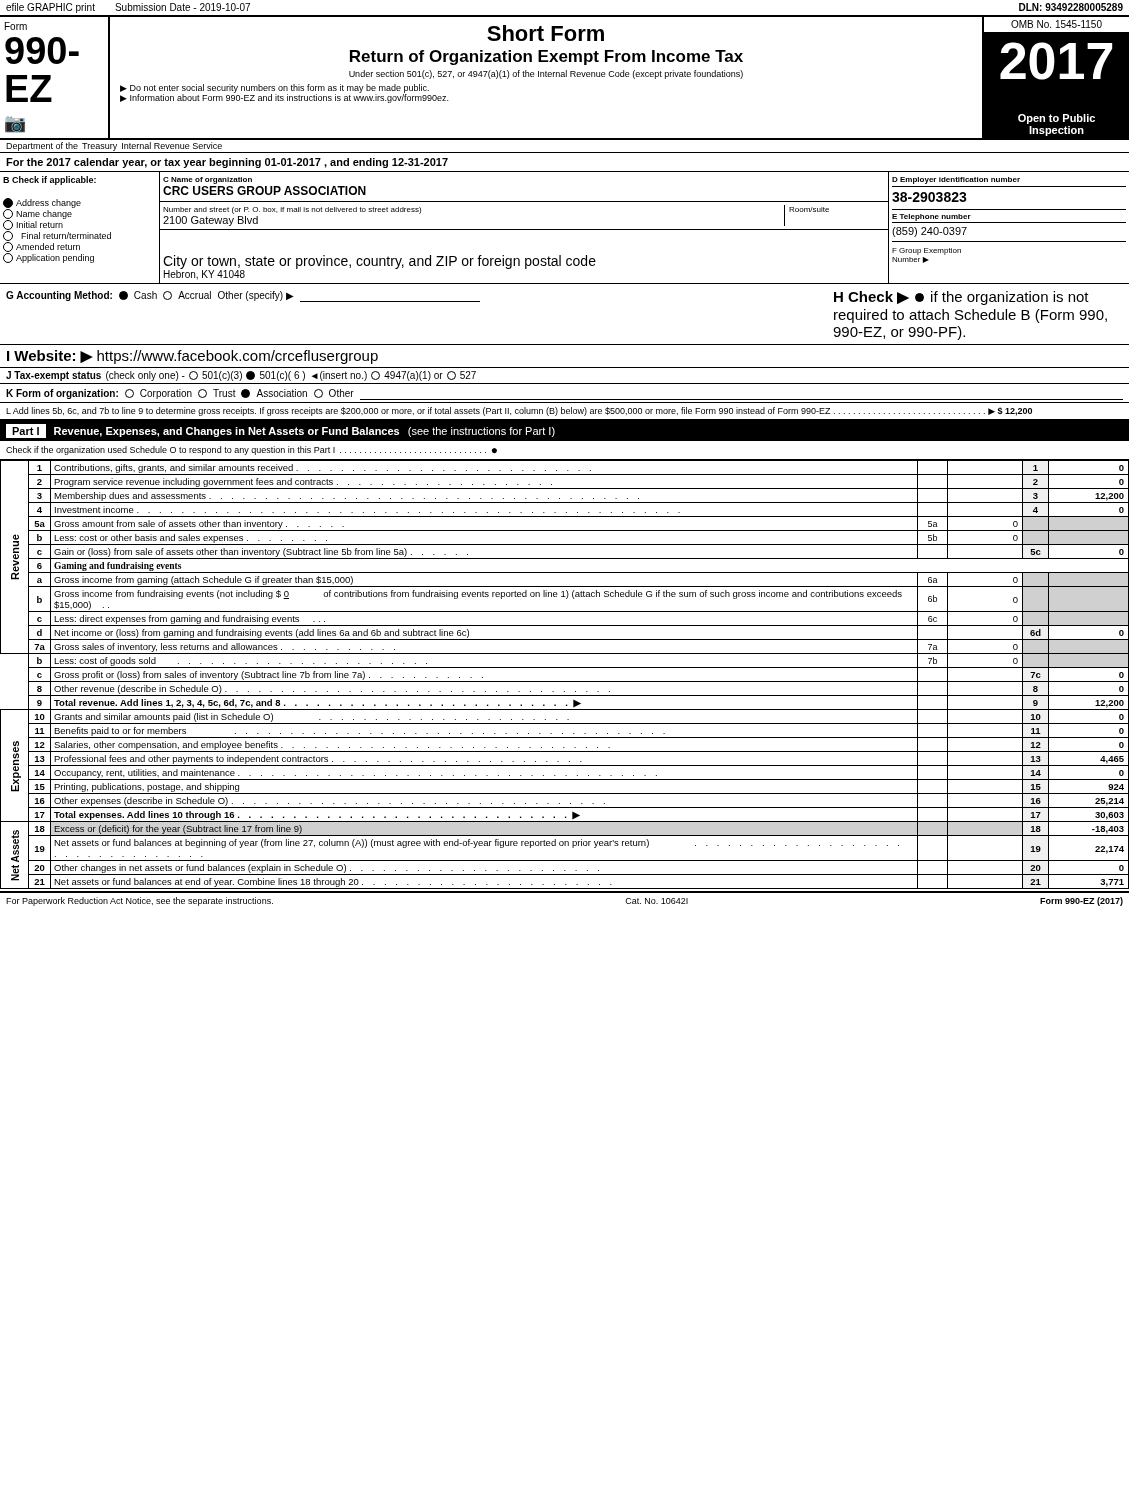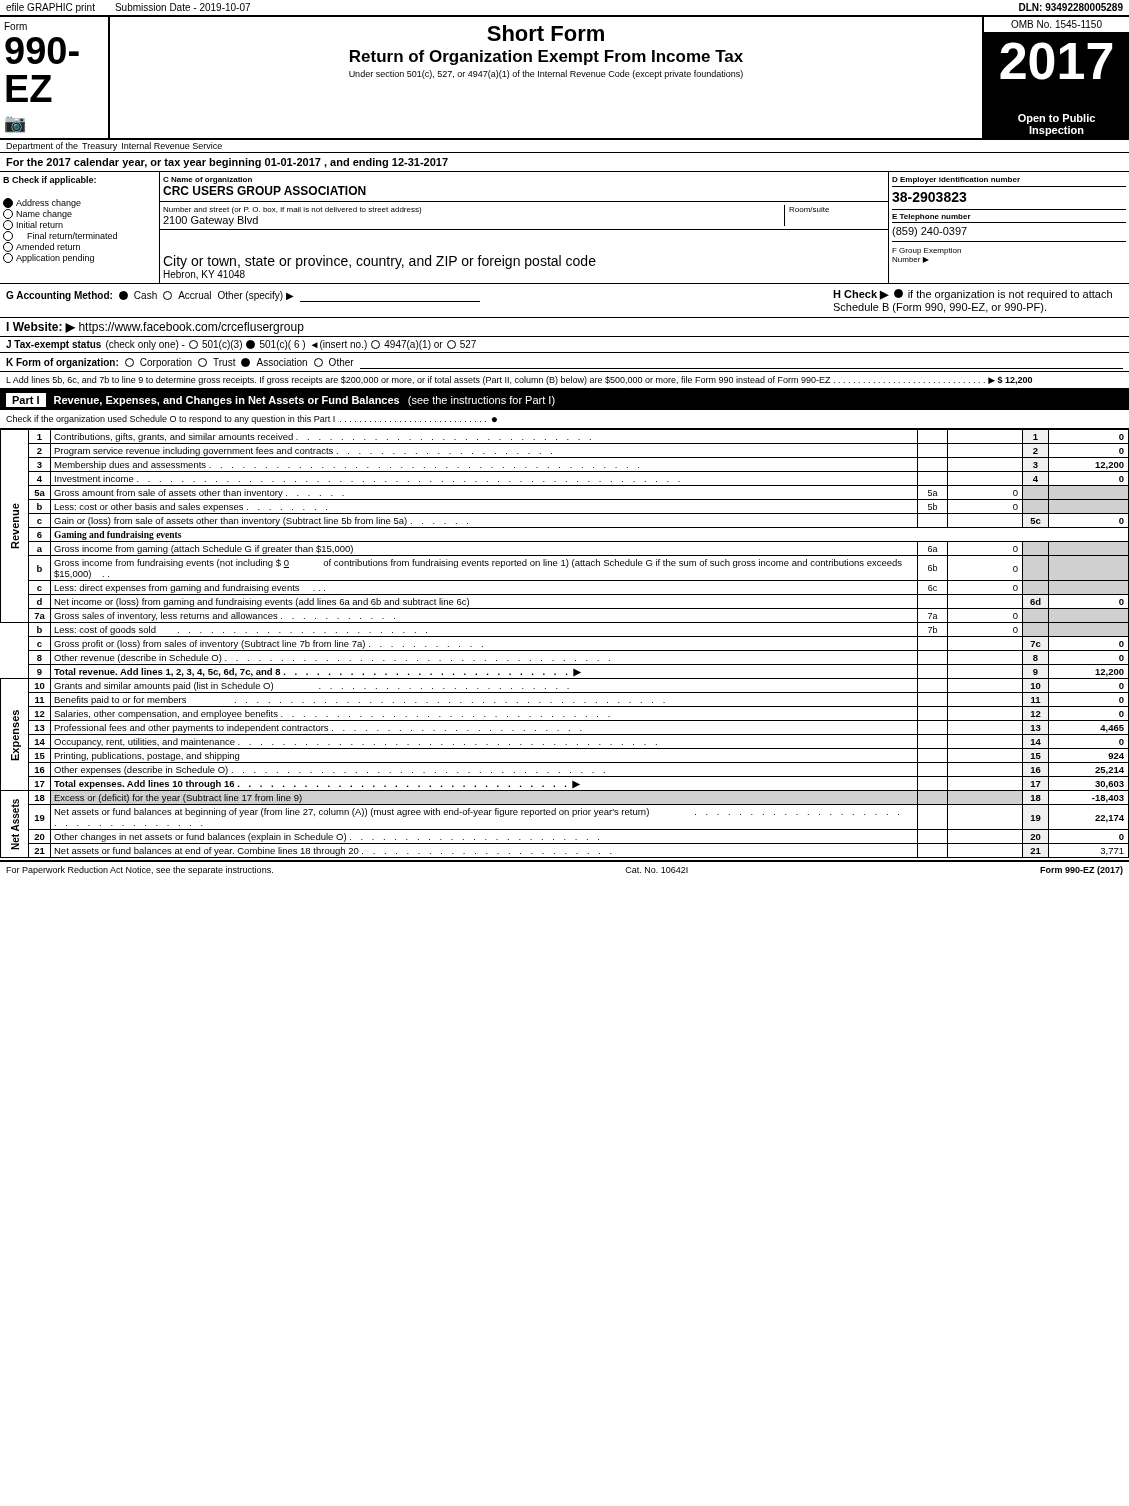--- a/index.html
+++ b/index.html
@@ -21,20 +21,24 @@
   <div style="width:110px; border-right:2px solid #000; padding:4px; display:flex; flex-direction:column; align-items:flex-start; justify-content:flex-start;">
     <span style="font-size:10px;">Form</span>
     <span style="font-size:38px; font-weight:bold; line-height:1;">990-EZ</span>
     <span style="font-size:18px; margin-top:4px;">📷</span>
   </div>
 
   <div style="flex:1; padding:4px 10px; text-align:center; border-right:2px solid #000;">
     <div style="font-size:22px; font-weight:bold;">Short Form</div>
     <div style="font-size:17px; font-weight:bold;">Return of Organization Exempt From Income Tax</div>
     <div style="font-size:9px; margin-top:2px;">Under section 501(c), 527, or 4947(a)(1) of the Internal Revenue Code (except private foundations)</div>
+    <div style="margin-top:4px; text-align:left; font-size:9px;">
+      <div>▶ Do not enter social security numbers on this form as it may be made public.</div>
+      <div>▶ Information about Form 990-EZ and its instructions is at www.irs.gov/form990ez.</div>
+    </div>
   </div>
 
   <div style="width:145px; display:flex; flex-direction:column;">
     <div style="text-align:center; font-size:10px; padding:2px; border-bottom:1px solid #000;">OMB No. 1545-1150</div>
     <div style="background:#000; color:#fff; text-align:center; font-size:52px; font-weight:bold; line-height:1; padding:2px 0; flex:1;">2017</div>
     <div style="background:#000; color:#fff; text-align:center; padding:2px;">
       <div style="font-size:11px; font-weight:bold;">Open to Public</div>
       <div style="font-size:11px; font-weight:bold;">Inspection</div>
     </div>
   </div>
@@ -60,21 +64,21 @@
       <span>Address change</span>
     </div>
     <div style="display:flex; align-items:center; gap:3px; margin:1px 0;">
       <span style="width:10px; height:10px; border-radius:50%; border:1.5px solid #000; display:inline-block; background:#fff;"></span>
       <span>Name change</span>
     </div>
     <div style="display:flex; align-items:center; gap:3px; margin:1px 0;">
       <span style="width:10px; height:10px; border-radius:50%; border:1.5px solid #000; display:inline-block; background:#fff;"></span>
       <span>Initial return</span>
     </div>
-    <div style="display:flex; align-items:flex-start; gap:14px; margin:1px 0;">
+    <div style="display:flex; align-items:flex-start; gap:8px; margin:1px 0;">
       <span style="width:10px; height:10px; border-radius:50%; border:1.5px solid #000; display:inline-block; background:#fff;"></span>
       <span>Final return/terminated</span>
     </div>
     <div style="display:flex; align-items:center; gap:3px; margin:1px 0;">
       <span style="width:10px; height:10px; border-radius:50%; border:1.5px solid #000; display:inline-block; background:#fff;"></span>
       <span>Amended return</span>
     </div>
     <div style="display:flex; align-items:center; gap:3px; margin:1px 0;">
       <span style="width:10px; height:10px; border-radius:50%; border:1.5px solid #000; display:inline-block; background:#fff;"></span>
       <span>Application pending</span>
@@ -121,28 +125,28 @@
     <div style="display:flex; align-items:center; gap:6px; font-size:10px;">
       <span style="font-weight:bold;">G Accounting Method:</span>
       <span style="width:9px; height:9px; border-radius:50%; border:1px solid #000; display:inline-block; background:#000;"></span>
       <span>Cash</span>
       <span style="width:9px; height:9px; border-radius:50%; border:1px solid #000; display:inline-block; background:#fff;"></span>
       <span>Accrual</span>
       <span>Other (specify) ▶</span>
       <span style="border-bottom:1px solid #000; display:inline-block; min-width:180px; height:14px;"></span>
     </div>
   </div>
-  <div style="width:300px; font-size:11px; padding-left:10px;">
+  <div style="width:300px; font-size:15px; padding-left:10px;">
     <span style="font-weight:bold;">H Check ▶</span>
     <span style="width:9px; height:9px; border-radius:50%; border:1px solid #000; display:inline-block; background:#000; margin:0 2px;"></span>
     <span>if the organization is not required to attach Schedule B (Form 990, 990-EZ, or 990-PF).</span>
   </div>
 </div>
 
-<div style="border-bottom:1px solid #000; padding:2px 6px; font-size:12px;">
+<div style="border-bottom:1px solid #000; padding:2px 6px; font-size:15px;">
   <span style="font-weight:bold;">I Website: ▶</span>
   <span>https://www.facebook.com/crceflusergroup</span>
 </div>
 
 <div style="border-bottom:1px solid #000; padding:2px 6px; font-size:10px; display:flex; align-items:center; gap:4px; flex-wrap:wrap;">
   <span style="font-weight:bold;">J Tax-exempt status</span>
   <span>(check only one) -</span>
   <span style="width:9px; height:9px; border-radius:50%; border:1px solid #000; display:inline-block; background:#fff;"></span>
   <span>501(c)(3)</span>
   <span style="width:9px; height:9px; border-radius:50%; border:1px solid #000; display:inline-block; background:#000;"></span>
@@ -444,21 +448,21 @@
       <td style="border:1px solid #000;"></td>
       <td style="border:1px solid #000; text-align:center; font-weight:bold; padding:1px; background:#f0f0f0;">20</td>
       <td style="border:1px solid #000; text-align:right; padding:1px 4px; font-weight:bold;">0</td>
     </tr>
     <tr>
       <td style="border:1px solid #000; text-align:center; font-weight:bold; padding:1px 3px;">21</td>
       <td style="border:1px solid #000; padding:1px 3px;">Net assets or fund balances at end of year. Combine lines 18 through 20 <span style="letter-spacing:3px;">. . . . . . . . . . . . . . . . . . . . . . .</span></td>
       <td style="border:1px solid #000;"></td>
       <td style="border:1px solid #000;"></td>
       <td style="border:1px solid #000; text-align:center; font-weight:bold; padding:1px; background:#f0f0f0;">21</td>
-      <td style="border:1px solid #000; text-align:right; padding:1px 4px; font-weight:normal;">3,771</td>
+      <td style="border:1px solid #000; text-align:right; padding:1px 4px; font-weight:bold;">3,771</td>
     </tr>
   </tbody>
 </table>
 
 <div style="border-top:2px solid #000; display:flex; justify-content:space-between; padding:3px 6px; font-size:9px; margin-top:2px;">
   <span>For Paperwork Reduction Act Notice, see the separate instructions.</span>
   <span>Cat. No. 10642I</span>
   <span style="font-weight:bold;">Form 990-EZ (2017)</span>
 </div>
 

